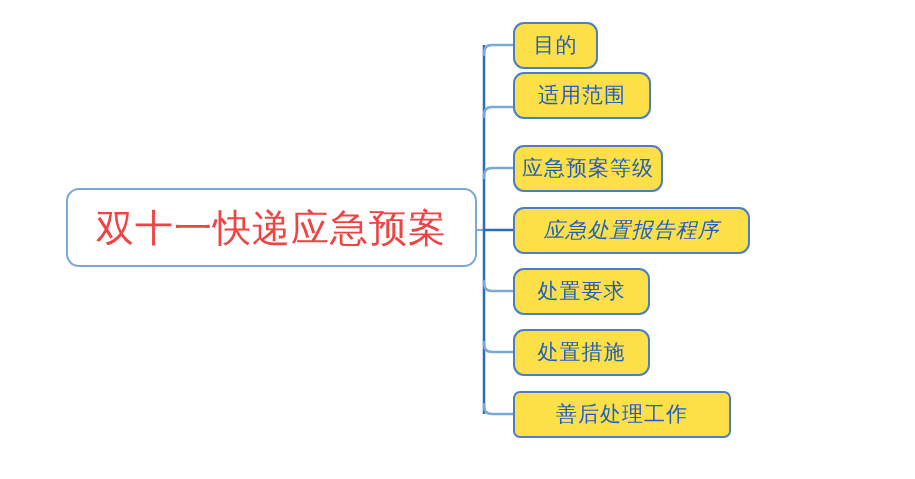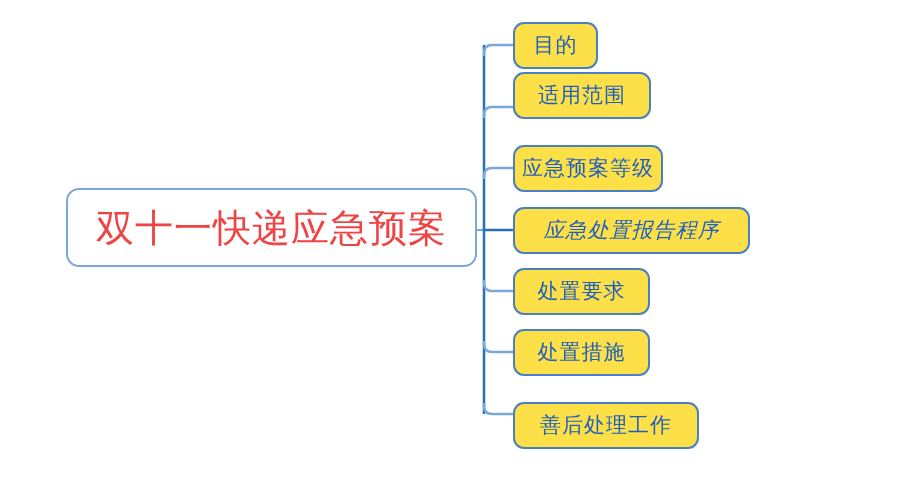--- a/index.html
+++ b/index.html
@@ -129,17 +129,17 @@
   </div>
 
   <div class="child-node" style="top:268px; width:137px;">
     <span class="node-text">处置要求</span>
   </div>
 
   <div class="child-node" style="top:329px; width:137px;">
     <span class="node-text">处置措施</span>
   </div>
 
-  <div class="child-node" style="top:402px; width:186px;">
+  <div class="child-node" style="top:391px; width:218px;border-radius:7px;">
     <span class="node-text">善后处理工作</span>
   </div>
 
 </div>
 
 </body></html>

